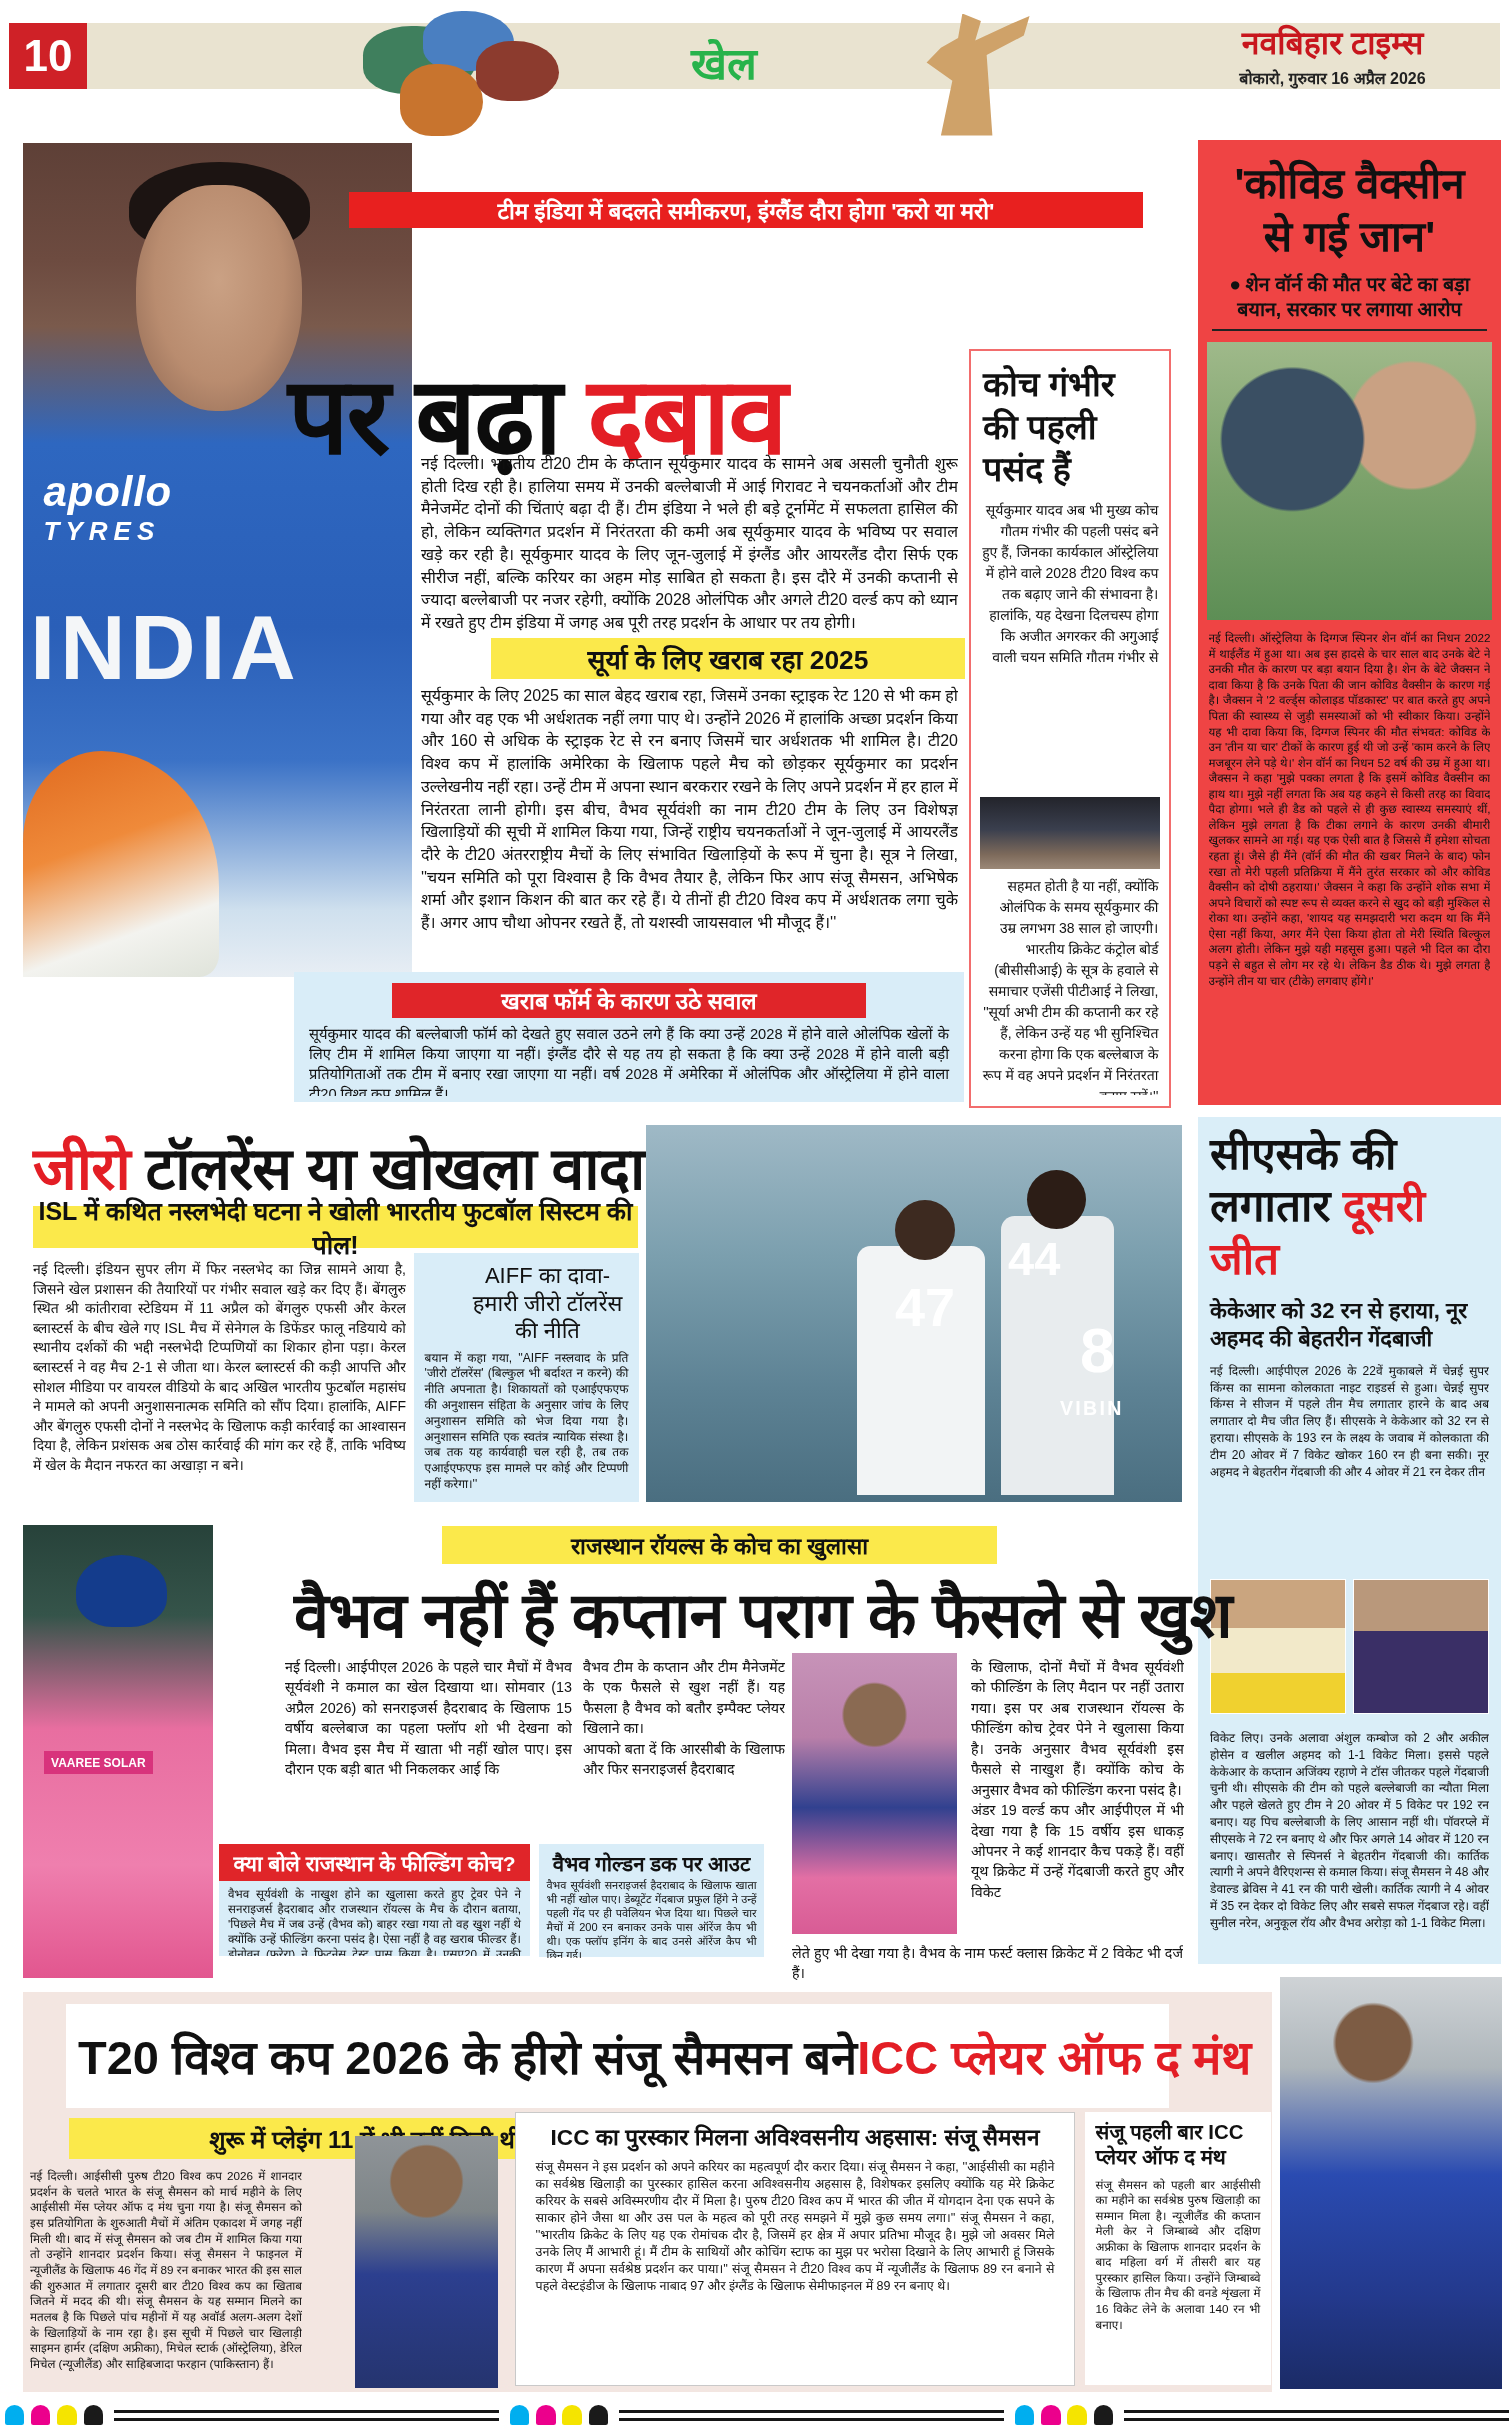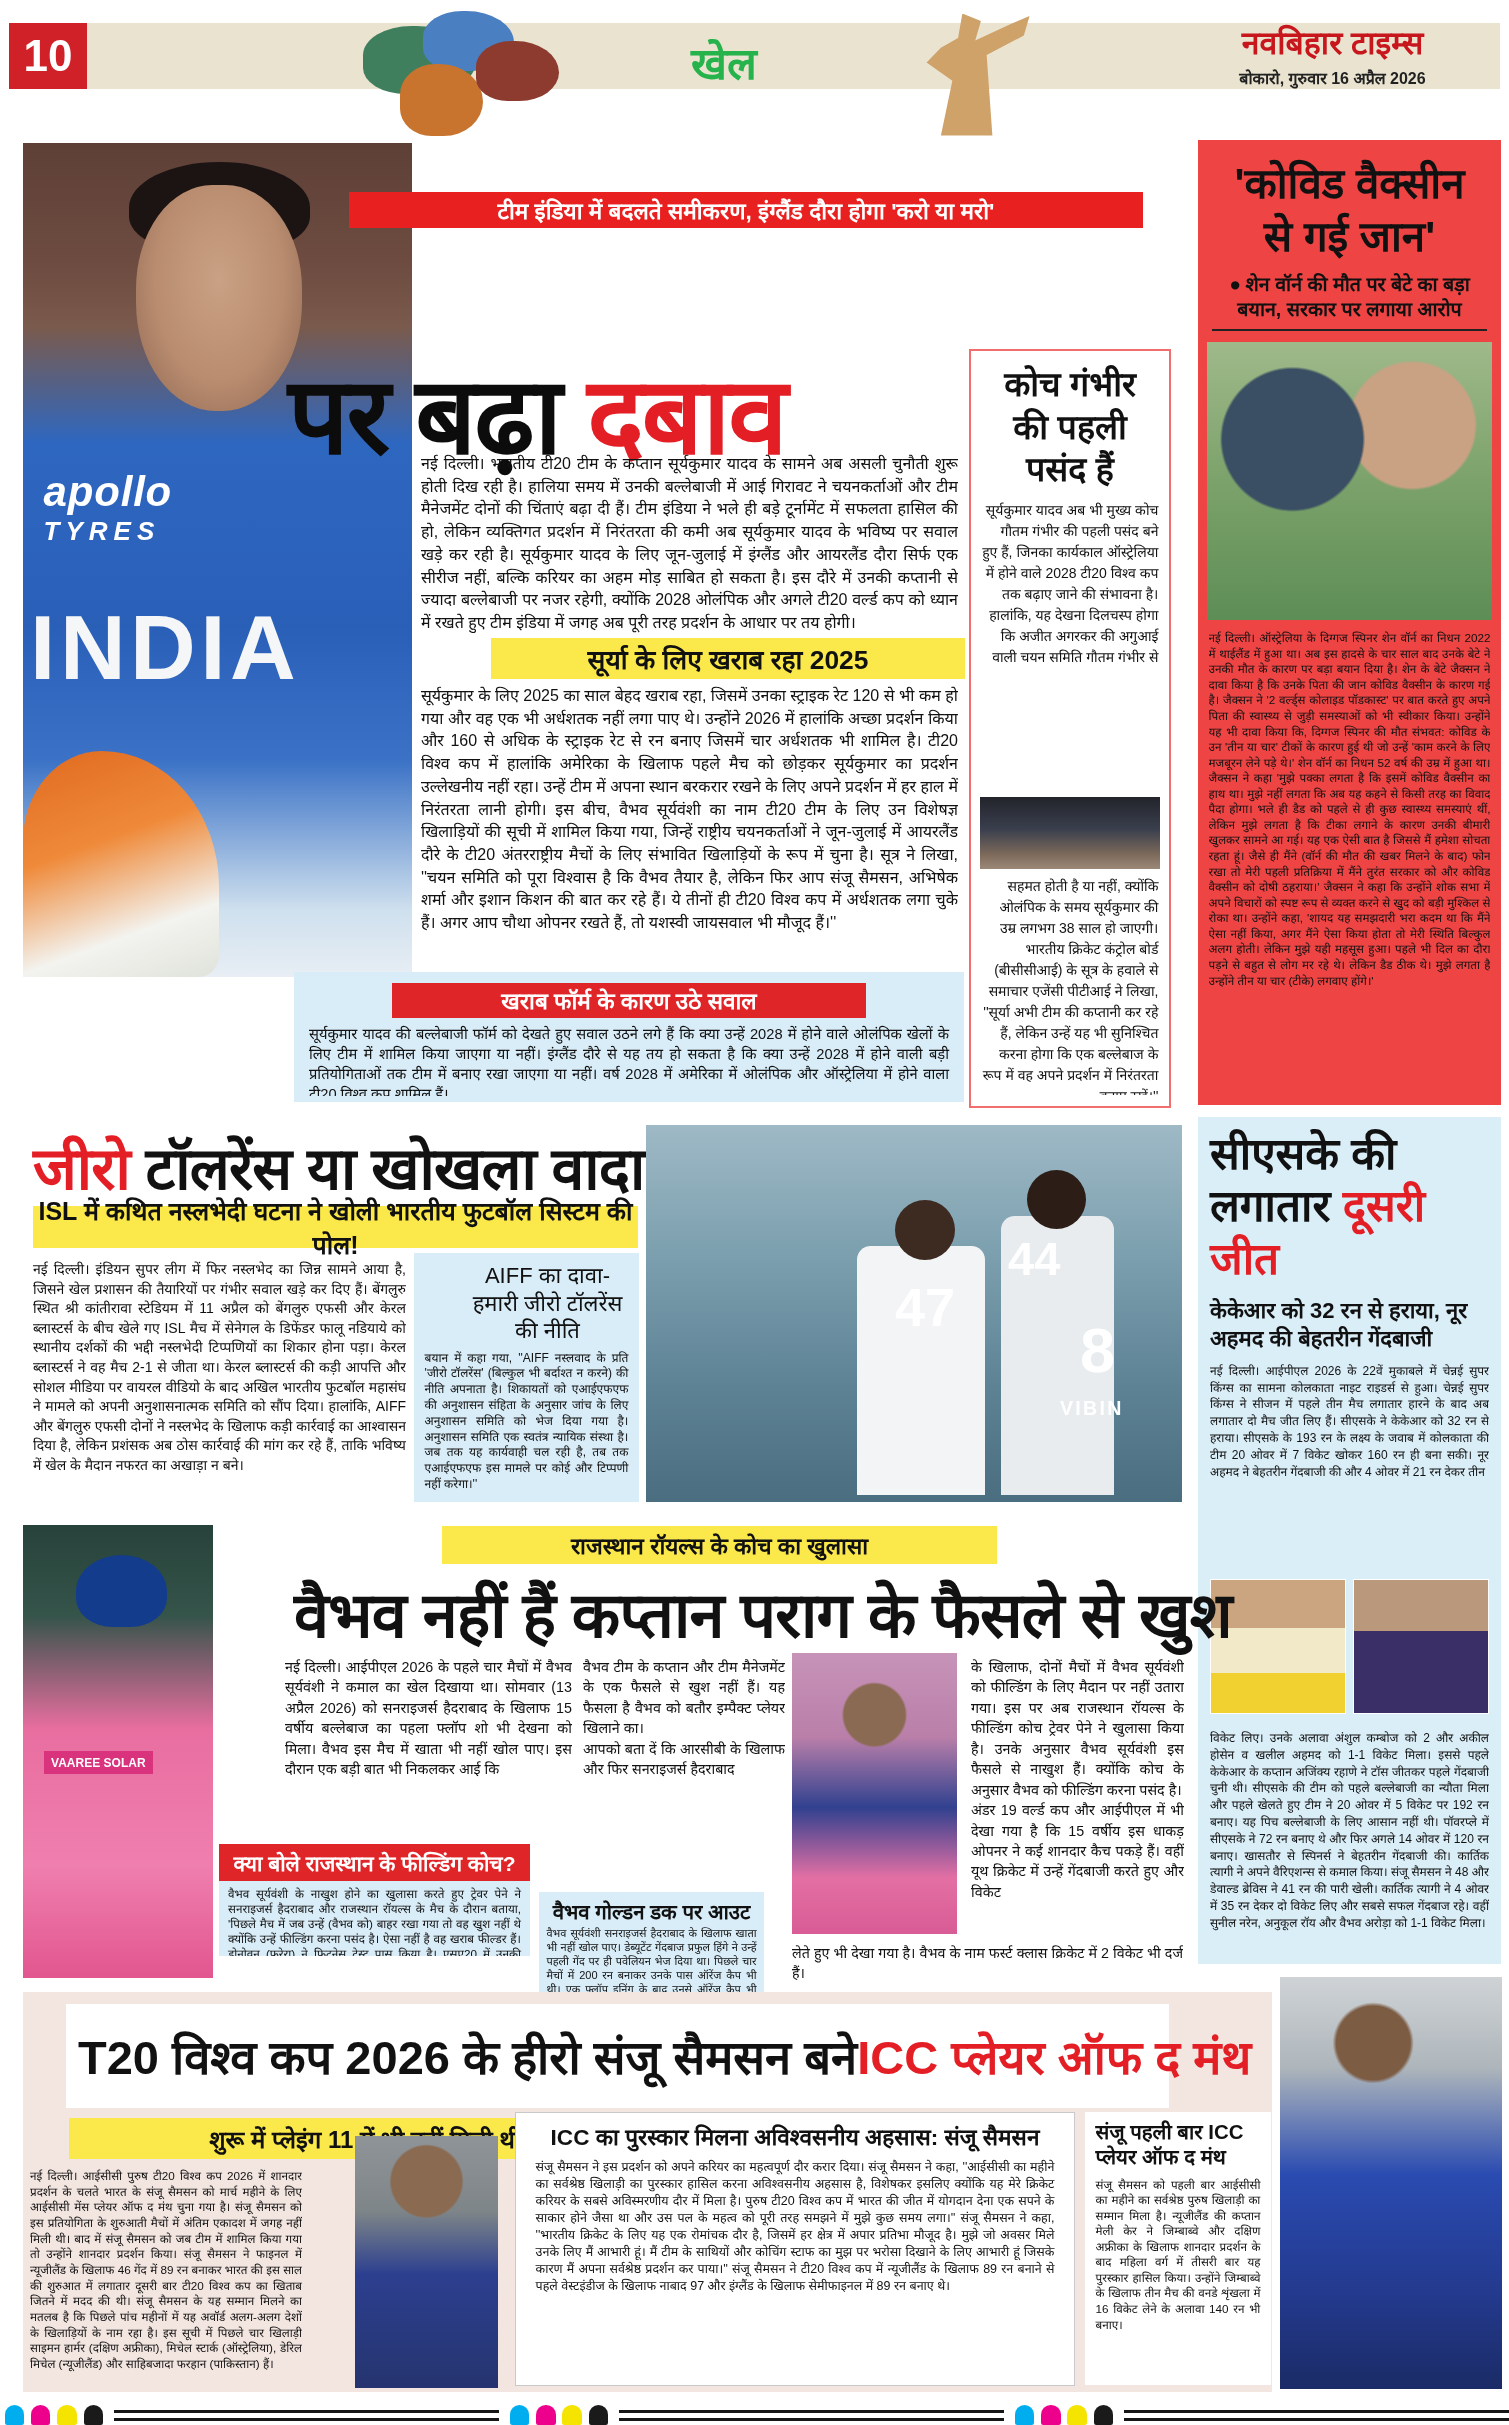--- a/index.html
+++ b/index.html
@@ -54,21 +54,21 @@
   .lead-subhead{left:491px;top:638px;width:474px;height:41px;background:#fbe94b;
       font-size:26.4px;font-weight:800;}
   .lead-body2{left:421px;top:685px;width:537px;height:272px;font-size:16px;line-height:1.42;}
   .lead-box{left:294px;top:972px;width:670px;height:130px;background:#d9edf8;}
   .lead-box-title{margin:10.6px auto 6px;width:474px;height:35px;background:#e02529;color:#fff;
       font-size:22.6px;font-weight:800;}
   .lead-box-text{padding:0 15px;font-size:14.7px;line-height:1.38;height:72px;overflow:hidden;}
 
   
   .gambhir{left:969px;top:349px;width:198px;height:755px;border:2.3px solid #f26d6d;background:#fff;}
-  .g-title{text-align:center;padding:12px 12px 3px;font-size:34px;line-height:1.25;font-weight:800;}
+  .g-title{text-align:left;padding:12px 12px 3px;font-size:34px;line-height:1.25;font-weight:800;}
   .g-b1{padding:6px 10.6px;font-size:14px;line-height:1.5;text-align:right;height:291px;overflow:hidden;}
   .g-photo{margin:0 9px;height:72px;background:linear-gradient(180deg,#23242b 0%,#3a3f4e 45%,#7d6a5b 80%,#9b8877 100%);}
   .g-b2{padding:7.5px 10.6px;font-size:14px;line-height:1.5;text-align:right;height:211px;overflow:hidden;}
 
   
   .covid{left:1198px;top:140px;width:303px;height:965px;background:#ef4444;}
   .cv-title{padding-top:18px;text-align:center;font-size:42px;font-weight:800;line-height:1.25;}
   .cv-bullet{margin:9px 13.6px 0;font-size:19.6px;font-weight:800;text-align:center;line-height:1.3;
       border-bottom:2.3px solid #222;padding-bottom:6px;}
   .dot{color:#111;margin-right:4.5px;}
@@ -121,21 +121,21 @@
   .roy-c2{left:583px;top:1657px;width:202px;height:184px;}
   .roy-photo-mid{left:792px;top:1653px;width:165px;height:281px;background:
       radial-gradient(circle at 50% 22%,#8a6a52 0 13%,transparent 14%),
       linear-gradient(180deg,#c793b8 0%,#b97fa9 30%,#31418f 55%,#e36fa4 80%,#d85c95 100%);}
   .roy-c3{left:971px;top:1657px;width:213px;height:279px;}
   .roy-tail{left:792px;top:1943px;width:391px;height:47px;font-size:14.3px;line-height:1.43;}
   .coach-box-title{left:219px;top:1844px;width:311px;height:38px;background:#e02529;color:#fff;
       font-size:21px;font-weight:800;}
   .coach-box-text{left:219px;top:1881px;width:311px;height:75px;background:#d9edf8;
       padding:4.5px 9px;font-size:11.7px;line-height:1.3;box-sizing:border-box;}
-  .duck-box{left:539px;top:1844px;width:225px;height:113px;background:#d9edf8;margin-top:48px;}
+  .duck-box{left:539px;top:1844px;width:225px;height:113px;background:#d9edf8;}
   .duck-title{text-align:center;font-size:20.4px;font-weight:800;padding-top:4.5px;}
   .duck-text{padding:1.5px 7.5px;font-size:11px;line-height:1.28;height:78px;overflow:hidden;}
 
   
   .samson-panel{left:22.6px;top:1992px;width:1249px;height:400px;background:#f3e6e1;}
   .samson-headband{left:47px;top:2004px;width:1103px;height:104px;background:#fff;
       display:flex;align-items:center;padding-left:12px;box-sizing:border-box;
       font-size:47px;font-weight:800;white-space:nowrap;margin-left:19px;}
   .samson-kicker{left:69px;top:2118px;width:643px;height:41px;background:#fbe94b;
       font-size:24px;font-weight:800;}

